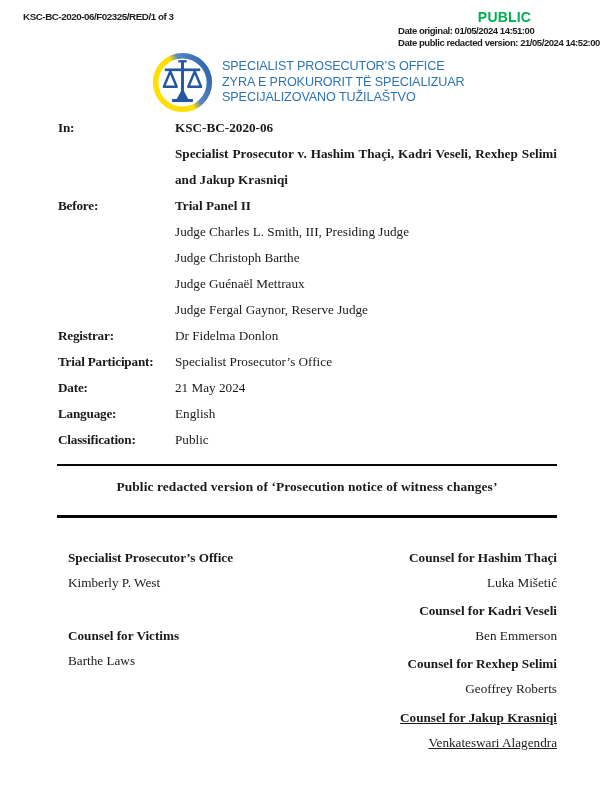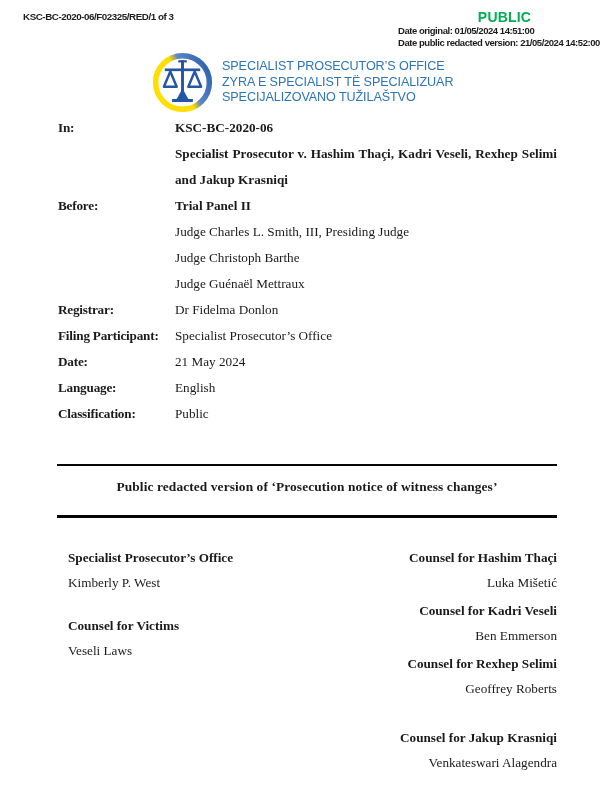--- a/index.html
+++ b/index.html
@@ -64,23 +64,23 @@
   }
 
   
   .counsel {
     position: absolute; left: 68px; top: 545px; width: 489px;
     display: flex; font-size: 13.2px; line-height: 25px;
   }
   .ccol.cleft { width: 280px; }
   .ccol.cright { flex: 1; text-align: right; }
   .ctitle { font-weight: 700; }
-  .cleft .cgroup + .cgroup { margin-top: 18px; }
+  .cleft .cgroup + .cgroup { margin-top: 28px; }
   .cright .cgroup + .cgroup { margin-top: 3px; }
-  .cright .cgroup:last-child { margin-top: 24px; }
+  .cright .cgroup:last-child { margin-top: 4px; text-decoration: underline; }
 </style>
 </head>
 <body>
 
 <div class="page">
 
   <div class="filing-ref">KSC-BC-2020-06/F02325/RED/1 of 3</div>
 
   <div class="header-right">
     <div class="public-banner">PUBLIC</div>
@@ -108,46 +108,47 @@
           <rect x="33" y="77" width="34" height="5"></rect>
         </g>
         <g fill="none" stroke="#2456A4" stroke-width="4" stroke-linejoin="round">
           <path d="M30 32 L19.5 57 H40.5 Z"></path>
           <path d="M70 32 L59.5 57 H80.5 Z"></path>
         </g>
       </svg>
     </span>
     <div class="logo-text">
       <div>SPECIALIST PROSECUTOR’S OFFICE</div>
-      <div>ZYRA E SPECIALIST TË SPECIALIZUAR</div>
+      <div>ZYRA E PROKURORIT TË SPECIALIZUAR</div>
       <div>SPECIJALIZOVANO TUŽILAŠTVO</div>
     </div>
   </div>
 
   <div class="filing-table">
     <div class="lab">In:</div>
     <div class="bold">KSC-BC-2020-06</div>
 
     <div class="lab"></div>
     <div class="bold just">Specialist Prosecutor v. Hashim Thaçi, Kadri Veseli, Rexhep Selimi and Jakup Krasniqi</div>
 
     <div class="lab">Before:</div>
     <div class="bold">Trial Panel II</div>
 
     <div class="lab"></div>
     <div>
       <div>Judge Charles L. Smith, III, Presiding Judge</div>
       <div>Judge Christoph Barthe</div>
       <div>Judge Guénaël Mettraux</div>
+      <div>Judge Fergal Gaynor, Reserve Judge</div>
     </div>
 
     <div class="lab">Registrar:</div>
     <div>Dr Fidelma Donlon</div>
 
-    <div class="lab">Filing Participant:</div>
+    <div class="lab">Trial Participant:</div>
     <div>Specialist Prosecutor’s Office</div>
 
     <div class="lab">Date:</div>
     <div>21 May 2024</div>
 
     <div class="lab">Language:</div>
     <div>English</div>
 
     <div class="lab">Classification:</div>
     <div>Public</div>
@@ -160,21 +161,21 @@
   </div>
 
   <div class="counsel">
     <div class="ccol cleft">
       <div class="cgroup">
         <div class="ctitle">Specialist Prosecutor’s Office</div>
         <div class="cname">Kimberly P. West</div>
       </div>
       <div class="cgroup">
         <div class="ctitle">Counsel for Victims</div>
-        <div class="cname">Veseli Laws</div>
+        <div class="cname">Barthe Laws</div>
       </div>
     </div>
     <div class="ccol cright">
       <div class="cgroup">
         <div class="ctitle">Counsel for Hashim Thaçi</div>
         <div class="cname">Luka Mišetić</div>
       </div>
       <div class="cgroup">
         <div class="ctitle">Counsel for Kadri Veseli</div>
         <div class="cname">Ben Emmerson</div>

